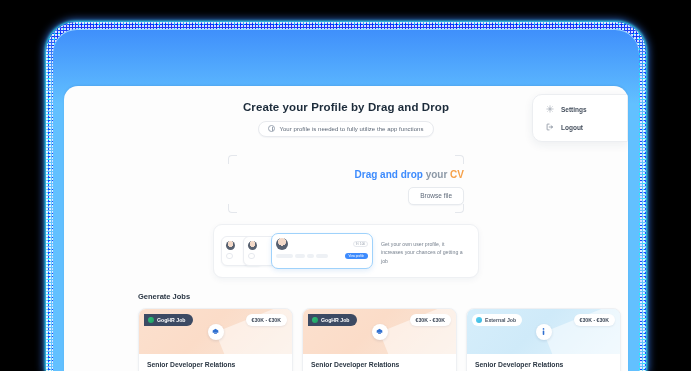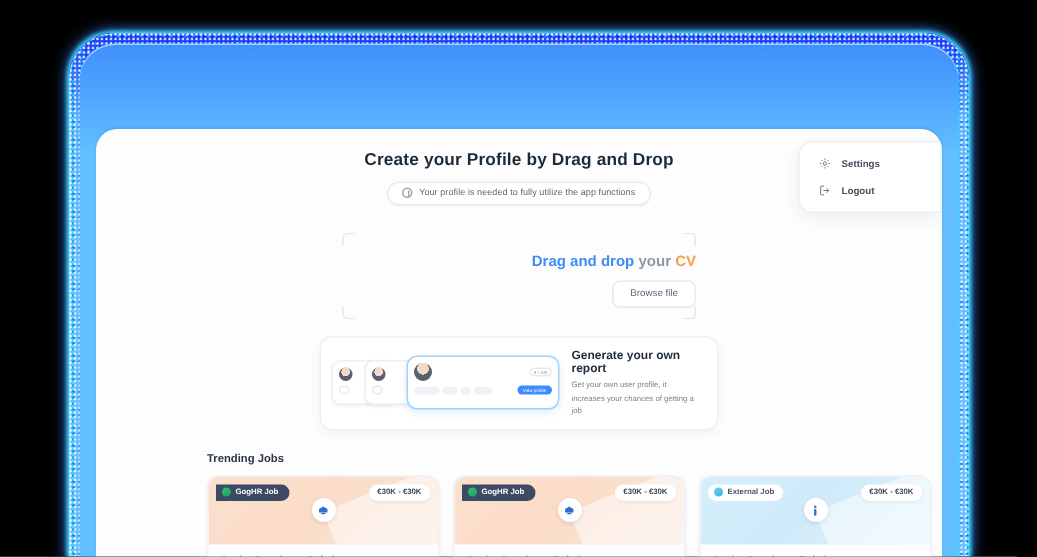--- a/index.html
+++ b/index.html
@@ -274,27 +274,26 @@
             <span class="chip" style="width:17px"></span>
             <span class="chip" style="width:10px"></span>
             <span class="chip" style="width:7px"></span>
             <span class="chip" style="width:12px"></span>
             <span class="cta">View profile</span>
           </div>
         </div>
       </div>
 
       <div class="promo-txt">
-        <div class="promo-h">Generate your own report</div>
         <div class="promo-p">Get your own user profile, it increases your chances of getting a job</div>
       </div>
     </div>
 
     <div class="trend">
-      <div class="trend-h">Trending Jobs</div>
+      <div class="trend-h">Generate Jobs</div>
       <div class="jobs">
 
         <div class="job peach">
           <div class="job-hero">
             <span class="badge">
               <span class="bdot"></span>
               <span>GogHR Job</span>
             </span>
             <span class="salary">€30K - €30K</span>
             <span class="logo">

